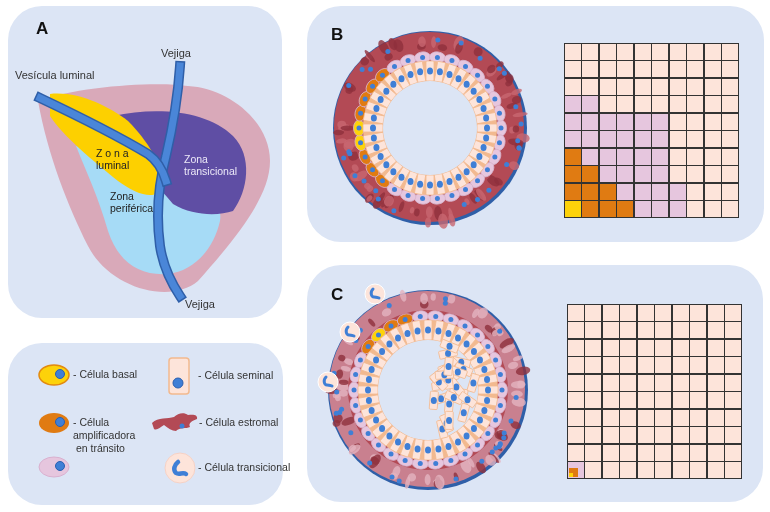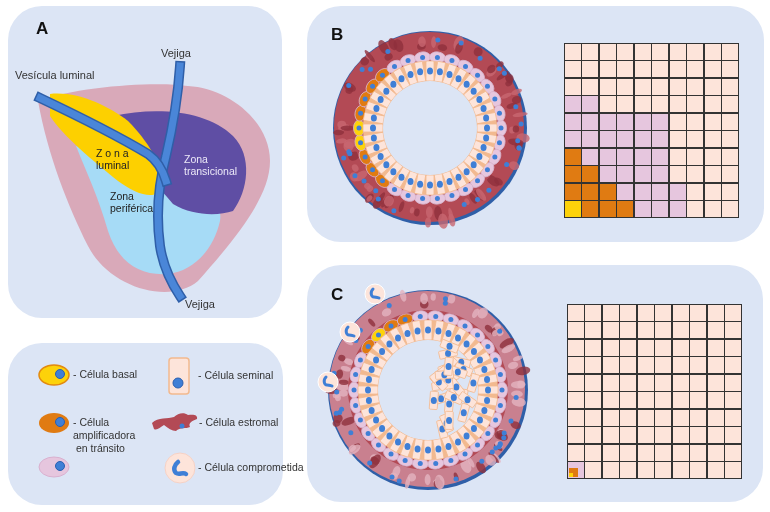--- a/index.html
+++ b/index.html
@@ -75,21 +75,21 @@
       <circle cx="172" cy="125" r="15" fill="#fde4da" stroke="#f6d2c6" stroke-width="1"></circle>
       <path d="M170,119 C166,122 165,127 168,130 C171,132 175,129 178,131" fill="none" stroke="#3f7fd6" stroke-width="4.5" stroke-linecap="round"></path>
     </g>
   </svg>
   <div class="leg-text" style="left:65px;top:25px;">- Célula basal</div>
   <div class="leg-text" style="left:190px;top:26px;">- Célula seminal</div>
   <div class="leg-text" style="left:65px;top:73px;">- Célula
 amplificadora
  en tránsito</div>
   <div class="leg-text" style="left:191px;top:73px;">- Célula estromal</div>
-  <div class="leg-text" style="left:190px;top:118px;">- Célula comprometida</div>
+  <div class="leg-text" style="left:190px;top:118px;">- Célula transicional</div>
 </div>
 
 <div class="panel" id="panel-b">
   <div class="plabel" style="left:24px;top:19px;">B</div>
   <svg width="457" height="236" id="svg-b">
       <circle cx="123" cy="122" r="97" fill="#2f5fa8"></circle>
       <circle cx="122" cy="121" r="95" fill="#b34a55"></circle>
       <ellipse cx="82.08244126619161" cy="195.40636414426706" rx="7.666795267489712" ry="3.151633230452675" transform="rotate(119.14457817827216 82.08244126619161 195.40636414426706)" fill="#8f2f3c" opacity="0.8"></ellipse>
       <ellipse cx="121.05358172739442" cy="216.45194603774368" rx="5.151470336076818" ry="3.129320987654321" transform="rotate(91.18727204226957 121.05358172739442 216.45194603774368)" fill="#c86670" opacity="0.8"></ellipse>
       <ellipse cx="209.62629252682584" cy="93.88952024885957" rx="4.810785322359396" ry="3.902533436213992" transform="rotate(342.0467987260422 209.62629252682584 93.88952024885957)" fill="#8f2f3c" opacity="0.8"></ellipse>

